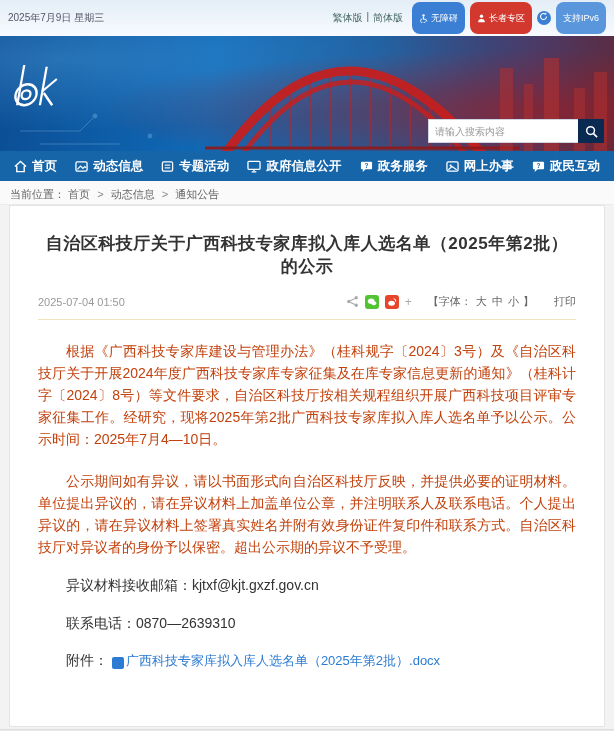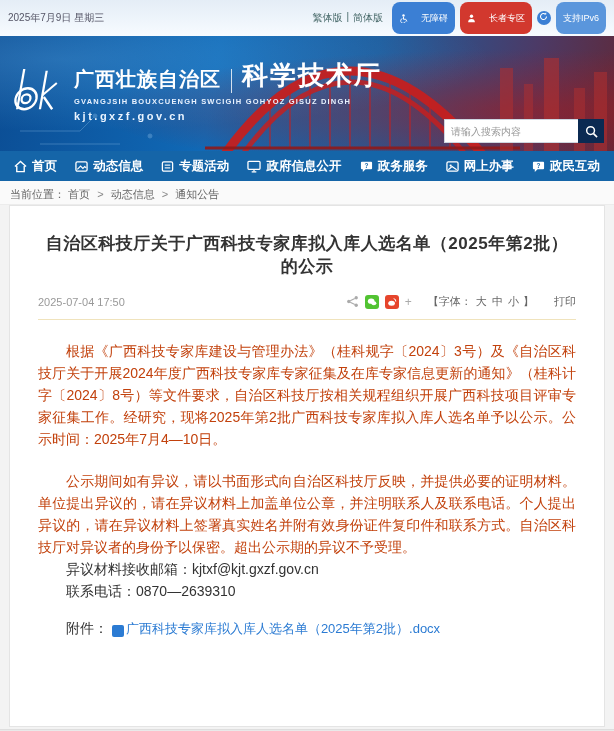--- a/index.html
+++ b/index.html
@@ -6,21 +6,21 @@
   html,body { width:614px; height:731px; overflow:hidden; background:#f3f3f3;
     font-family:"Liberation Sans","DejaVu Sans",sans-serif; }
 
   
   .topbar { height:36px; background:linear-gradient(#e4edf6,#f7fbff);
     display:flex; align-items:center; justify-content:space-between;
     padding:0 8px; font-size:10px; color:#556; }
   .topbar-right { display:flex; align-items:center; gap:5px; }
   .ver-links { color:#466; display:flex; gap:4px; margin-right:4px; }
   .ver-links span { cursor:pointer; }
-  .pill { display:inline-flex; align-items:center; gap:13px; height:14px;
+  .pill { display:inline-flex; align-items:center; gap:3px; height:14px;
     border-radius:8px; padding:16px 7px; font-size:9px; color:#fff; cursor:pointer; }
   .pill-blue { background:#3b7fd4; }
   .pill-red  { background:#d2382e; }
   .pill-ipv6 { background:#5a96dc;text-align:center; }
   .round-ico { width:14px; height:14px; border-radius:50%; background:#3b7fd4;
     color:#fff; font-size:9px; line-height:14px; text-align:center; cursor:pointer; }
 
   
   .banner { position:relative; height:115px; overflow:hidden;
     background:linear-gradient(100deg,#0b4d94 0%,#1069b6 35%,#1d5c9d 60%,#4c3a66 85%,#5e2a3c 100%); }
@@ -29,21 +29,21 @@
                radial-gradient(ellipse at 10% 20%, rgba(120,200,255,.25), transparent 55%); }
   .bridge-svg { position:absolute; left:0; top:0; }
   .brand { position:absolute; left:8px; top:22px; display:flex; align-items:center; gap:10px; }
   .brand-text .cn-line { display:flex; align-items:flex-end; gap:8px; color:#fff; }
   .cn-region { font-size:20px; font-weight:bold; letter-spacing:1px; }
   .cn-sep { width:1px; height:24px; background:rgba(255,255,255,.8); margin:0 2px; }
   .cn-dept { font-size:26px; font-weight:bold; letter-spacing:2px; }
   .zhuang { margin-top:4px; font-size:7.5px; color:#e8f2ff; letter-spacing:1.2px; font-weight:bold; }
   .site-url { margin-top:4px; font-size:11px; font-weight:bold; color:#eaf4ff; letter-spacing:2.5px; }
   .search-wrap { position:absolute; right:10px; bottom:8px; display:flex; }
-  .search-input { width:134px; height:24px; border:1px solid #cdd6e0; border-right:none;
+  .search-input { width:150px; height:24px; border:1px solid #cdd6e0; border-right:none;
     font-size:10px; padding:0 6px; color:#333; background:#fff; outline:none; }
   .search-input::placeholder { color:#999; }
   .search-btn { width:26px; height:24px; background:#0b2a52; border:none; cursor:pointer;
     display:flex; align-items:center; justify-content:center; }
 
   
   .nav { height:30px; background:#1565a8; display:flex; align-items:center;
     justify-content:space-between; padding:0 14px; }
   .nav-item { display:flex; align-items:center; gap:5px; color:#fff; font-size:12.5px;
     font-weight:bold; cursor:pointer; white-space:nowrap; }
@@ -69,21 +69,21 @@
     justify-content:center; border-radius:3px; cursor:pointer; }
   .ic-wechat { background:#52c332; }
   .ic-weibo { background:#e6452c; }
   .ic-plus { color:#aaa; font-size:12px; cursor:pointer; }
   .font-ctl { margin-left:10px; color:#666; }
   .font-ctl b { font-weight:normal; cursor:pointer; margin:0 1px; }
   .print-btn { margin-left:14px; color:#666; cursor:pointer; }
 
   .para { margin-top:20px; font-size:14px; color:#c2410c; line-height:22px;
     text-indent:2em; text-align:justify; }
-  .contact-line { font-size:14px; color:#333; line-height:22px; text-indent:2em; }
+  .contact-line { margin-top:16px; font-size:14px; color:#333; line-height:22px; text-indent:2em; }
   .attach-line { margin-top:15px; font-size:14px; color:#333; line-height:22px; text-indent:2em; }
   .attach-link { color:#2b7bd3; text-decoration:none; font-size:13px; cursor:pointer; }
   .word-ico { display:inline-block; width:12px; height:12px; background:#2b7bd3; color:#fff;
     font-size:9px; font-weight:bold; text-align:center; line-height:12px; border-radius:2px;
     margin-right:2px; vertical-align:-1px; }
 
   .footer-strip { height:9px; background:#e9e9e9; border-top:1px solid #dedede; margin-top:2px; }
 </style>
 </head>
 <body>
@@ -162,29 +162,20 @@
     <svg width="56" height="56" viewBox="0 0 64 64">
       <g transform="skewX(-10)" stroke="#fff" stroke-width="2.6" fill="none">
         <path d="M20 8 L20 54"></path>
         <circle cx="28" cy="42" r="12"></circle>
         <circle cx="28" cy="42" r="5"></circle>
         <path d="M46 10 L46 54"></path>
         <path d="M46 38 L60 24"></path>
         <path d="M48 40 L60 54"></path>
       </g>
     </svg>
-    <div class="brand-text">
-      <div class="cn-line">
-        <span class="cn-region">广西壮族自治区</span>
-        <span class="cn-sep"></span>
-        <span class="cn-dept">科学技术厅</span>
-      </div>
-      <div class="zhuang">GVANGJSIH BOUXCUENGH SWCIGIH GOHYOZ GISUZ DINGH</div>
-      <div class="site-url">kjt.gxzf.gov.cn</div>
-    </div>
   </div>
 
   <div class="search-wrap">
     <input class="search-input" type="text" placeholder="请输入搜索内容" style="">
     <button class="search-btn">
       <svg width="13" height="13" viewBox="0 0 14 14">
         <circle cx="6" cy="6" r="4.2" stroke="#fff" stroke-width="1.6" fill="none"></circle>
         <line x1="9.2" y1="9.2" x2="13" y2="13" stroke="#fff" stroke-width="1.8"></line>
       </svg>
     </button>
@@ -254,21 +245,21 @@
   <span class="crumb-sep">&gt;</span>
   <a>通知公告</a>
 </div>
 
 <div class="page-wrap">
   <div class="main-box">
     <h1 class="art-title">自治区科技厅关于广西科技专家库拟入库人选名单（2025年第2批）的公示</h1>
 
     <div class="meta-row">
       <div class="meta-left">
-        <span>2025-07-04 17:50</span>
+        <span>2025-07-04 01:50</span>
       </div>
       <div class="meta-right">
         <svg width="13" height="13" viewBox="0 0 14 14" class="share-glyph">
             <circle cx="11" cy="3" r="1.8" fill="#aaa"></circle>
             <circle cx="3" cy="7" r="1.8" fill="#aaa"></circle>
             <circle cx="11" cy="11" r="1.8" fill="#aaa"></circle>
             <line x1="4.5" y1="6.2" x2="9.5" y2="3.8" stroke="#aaa" stroke-width="1.2"></line>
             <line x1="4.5" y1="7.8" x2="9.5" y2="10.2" stroke="#aaa" stroke-width="1.2"></line>
           </svg>
         <span class="share-ic ic-wechat">

